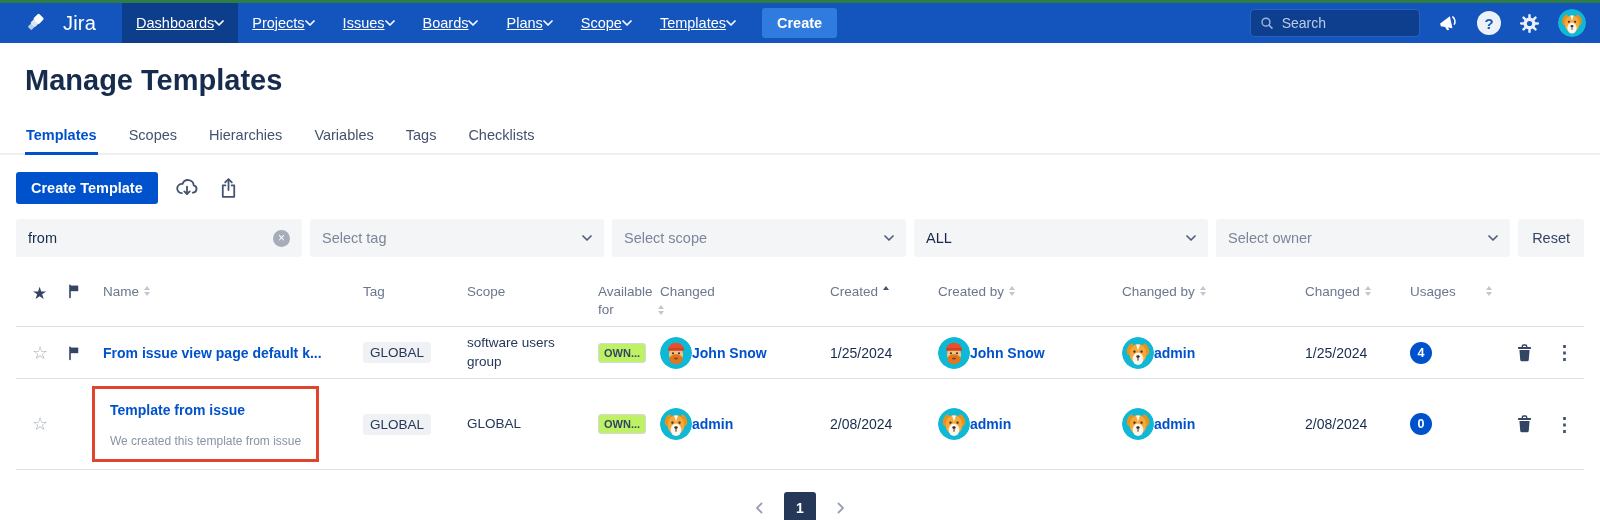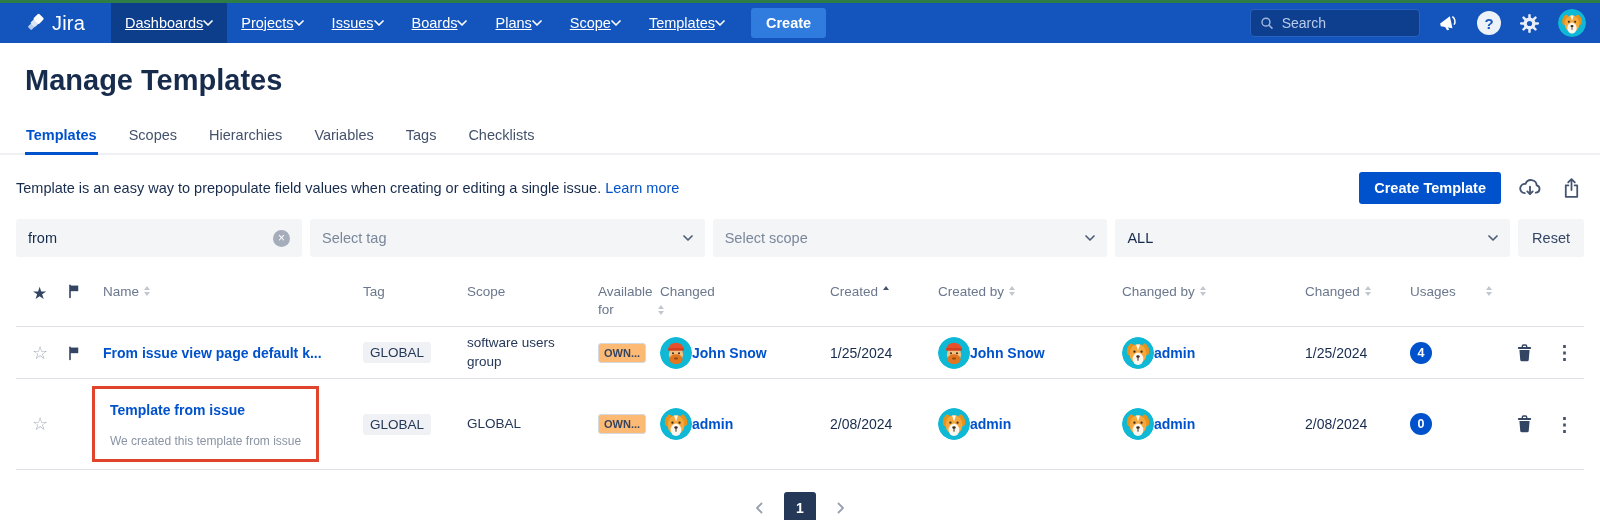--- a/index.html
+++ b/index.html
@@ -3,21 +3,21 @@
 <meta charset="utf-8">
 <style>
   * { box-sizing: border-box; margin: 0; padding: 0; }
   html,body { width:1600px; height:520px; overflow:hidden; }
   body { font-family:"Liberation Sans", sans-serif; background:#fff; color:#172B4D; }
 
   
   .top-strip { height:3px; background:#2E7D46; }
   .navbar { height:40px; background:#1355BC; display:flex; align-items:center; justify-content:space-between; }
   .nav-left { display:flex; align-items:center; height:100%; }
-  .logo { display:flex; align-items:center; gap:7px; padding:0 26px 0 24px; height:100%; cursor:pointer; }
+  .logo { display:flex; align-items:center; gap:18px; padding:0 26px 0 24px; height:100%; cursor:pointer; }
   .logo-text { color:#fff; font-size:20px; font-weight:500; letter-spacing:.2px; }
   .nav-menu { display:flex; height:100%; }
   .nav-item { display:flex; align-items:center; color:#fff; font-size:14.5px; padding:8px 14px; height:100%; cursor:pointer; white-space:nowrap;text-decoration:underline; }
   .nav-item.active { background:#0D3E8C; }
   .create-btn { background:#2F7CDE; color:#fff; border:none; border-radius:3px; font-size:14.5px; font-weight:600; padding:7px 15px; margin-left:12px; cursor:pointer; }
   .nav-right { display:flex; align-items:center; gap:17px; padding-right:14px; }
   .nav-search { display:flex; align-items:center; gap:8px; background:#0D3F8E; border:1px solid #2a62c2; border-radius:4px; height:28px; width:170px; padding:0 9px; }
   .nav-search input { background:transparent; border:none; outline:none; color:#E3ECFA; font-size:14px; width:100%; }
   .nav-search input::placeholder { color:#B9CBEA; }
   .icon-btn { display:flex; align-items:center; justify-content:center; cursor:pointer; }
@@ -59,21 +59,21 @@
   .hdr-star { color:#344563; font-size:17px; }
   .row-star { color:#A5ADBA; font-size:18px; cursor:pointer; }
   .sort { display:inline-flex; flex-direction:column; gap:2px; margin-left:5px; margin-top:3px; cursor:pointer; }
   .sort i { width:0; height:0; border-left:3.5px solid transparent; border-right:3.5px solid transparent; display:block; }
   .sort .up { border-bottom:4px solid #C1C7D0; }
   .sort .dn { border-top:4px solid #C1C7D0; }
   .sort.asc .up { border-bottom-color:#44546F; }
   .name-link { color:#0052CC; font-weight:600; text-decoration:none; white-space:nowrap; overflow:hidden; text-overflow:ellipsis; display:block; cursor:pointer; }
   .tag-chip { display:inline-block; background:#F0F1F4; color:#253858; font-size:13.5px; padding:3px 7px; border-radius:3px; }
   .scope-text { color:#253858; font-size:13.5px; line-height:1.35; padding-right:14px; }
-  .avail-chip { display:inline-block; background:#fdba74; border:1px solid #D4D8DF; border-radius:3px; font-size:11px; font-weight:700; color:#344563; padding:3px 5px; }
+  .avail-chip { display:inline-block; background:#bef264; border:1px solid #D4D8DF; border-radius:3px; font-size:11px; font-weight:700; color:#344563; padding:3px 5px; }
   .user-cell { display:flex; align-items:center; }
   .user-link { color:#0052CC; font-weight:600; text-decoration:none; cursor:pointer; }
   .date { color:#172B4D; }
   .usages-badge { width:22px; height:22px; border-radius:50%; background:#0052CC; color:#fff; font-size:12.5px; font-weight:700; display:flex; align-items:center; justify-content:center; }
   .actions-cell { display:flex; align-items:center; gap:20px; justify-content:flex-end; padding-right:10px; }
   .kebab { color:#42526E; font-size:19px; font-weight:700; cursor:pointer; line-height:1; }
   .red-box { border:3px solid #E0442C; padding:13px 15px 11px; margin:7px 0; width:fit-content; max-width:100%; }
   .row-desc { margin-top:16px; font-size:12px; color:#8993A4; white-space:nowrap; }
 
   
@@ -220,24 +220,20 @@
     <div class="tabs">
       <div class="tab active">Templates</div>
       <div class="tab">Scopes</div>
       <div class="tab">Hierarchies</div>
       <div class="tab">Variables</div>
       <div class="tab">Tags</div>
       <div class="tab">Checklists</div>
     </div>
 
     <div class="desc-row">
-      <p class="desc-text">
-        <span>Template is an easy way to prepopulate field values when creating or editing a single issue.</span>
-        <a class="desc-link">Learn more</a>
-      </p>
       <div class="desc-actions">
         <button class="create-template-btn">Create Template</button>
         <span class="icon-btn">
           <svg width="26" height="26" viewBox="0 0 24 24" fill="none" stroke="#44546F" stroke-width="1.7" stroke-linecap="round" stroke-linejoin="round">
             <path d="M7.2 16.8a4.3 4.3 0 1 1 .7-8.55A5.3 5.3 0 0 1 18.2 9.6a3.4 3.4 0 0 1-.9 6.7"></path>
             <path d="M12 10.8v6.6"></path>
               <path d="M9.5 15.1l2.5 2.5 2.5-2.5"></path>
           </svg>
         </span>
         <span class="icon-btn">
@@ -266,20 +262,26 @@
         <svg width="10" height="7" viewBox="0 0 10 7">
             <use href="#chev-dn-gray"></use>
           </svg>
       </div>
       <div class="filter select">
         <span class="val">ALL</span>
         <svg width="10" height="7" viewBox="0 0 10 7">
             <use href="#chev-dn-gray"></use>
           </svg>
       </div>
+      <div class="filter select">
+        <span class="ph">Select owner</span>
+        <svg width="10" height="7" viewBox="0 0 10 7">
+            <use href="#chev-dn-gray"></use>
+          </svg>
+      </div>
       <button class="reset-btn">Reset</button>
     </div>
 
     <div>
       <div class="grid thead">
         <div class="th c-star">
             <span class="hdr-star">★</span>
           </div>
         <div class="th c-flag">
           <svg width="15" height="16" viewBox="0 0 16 16">

